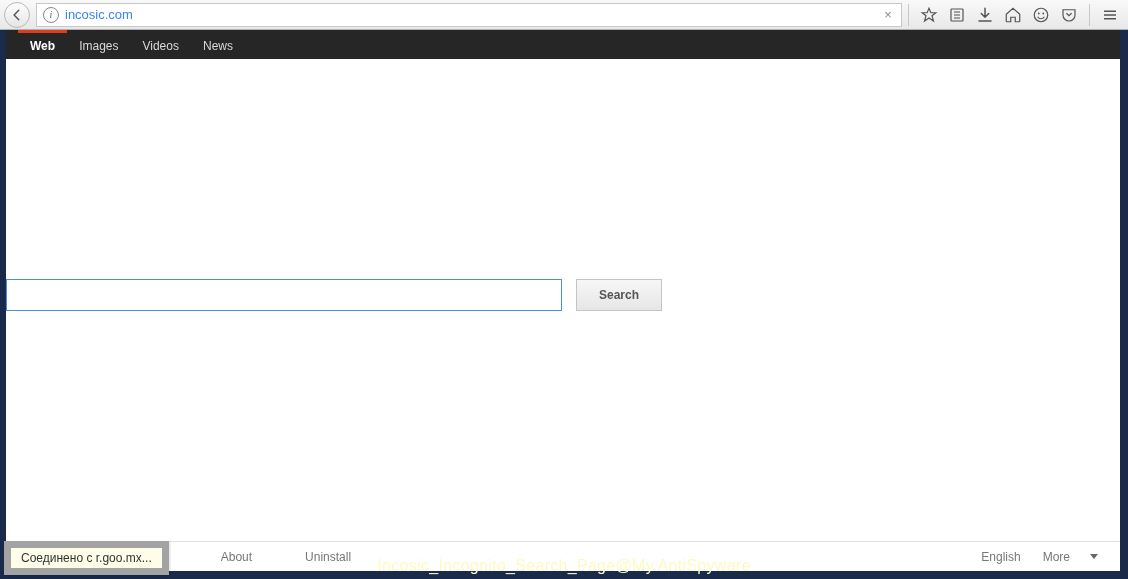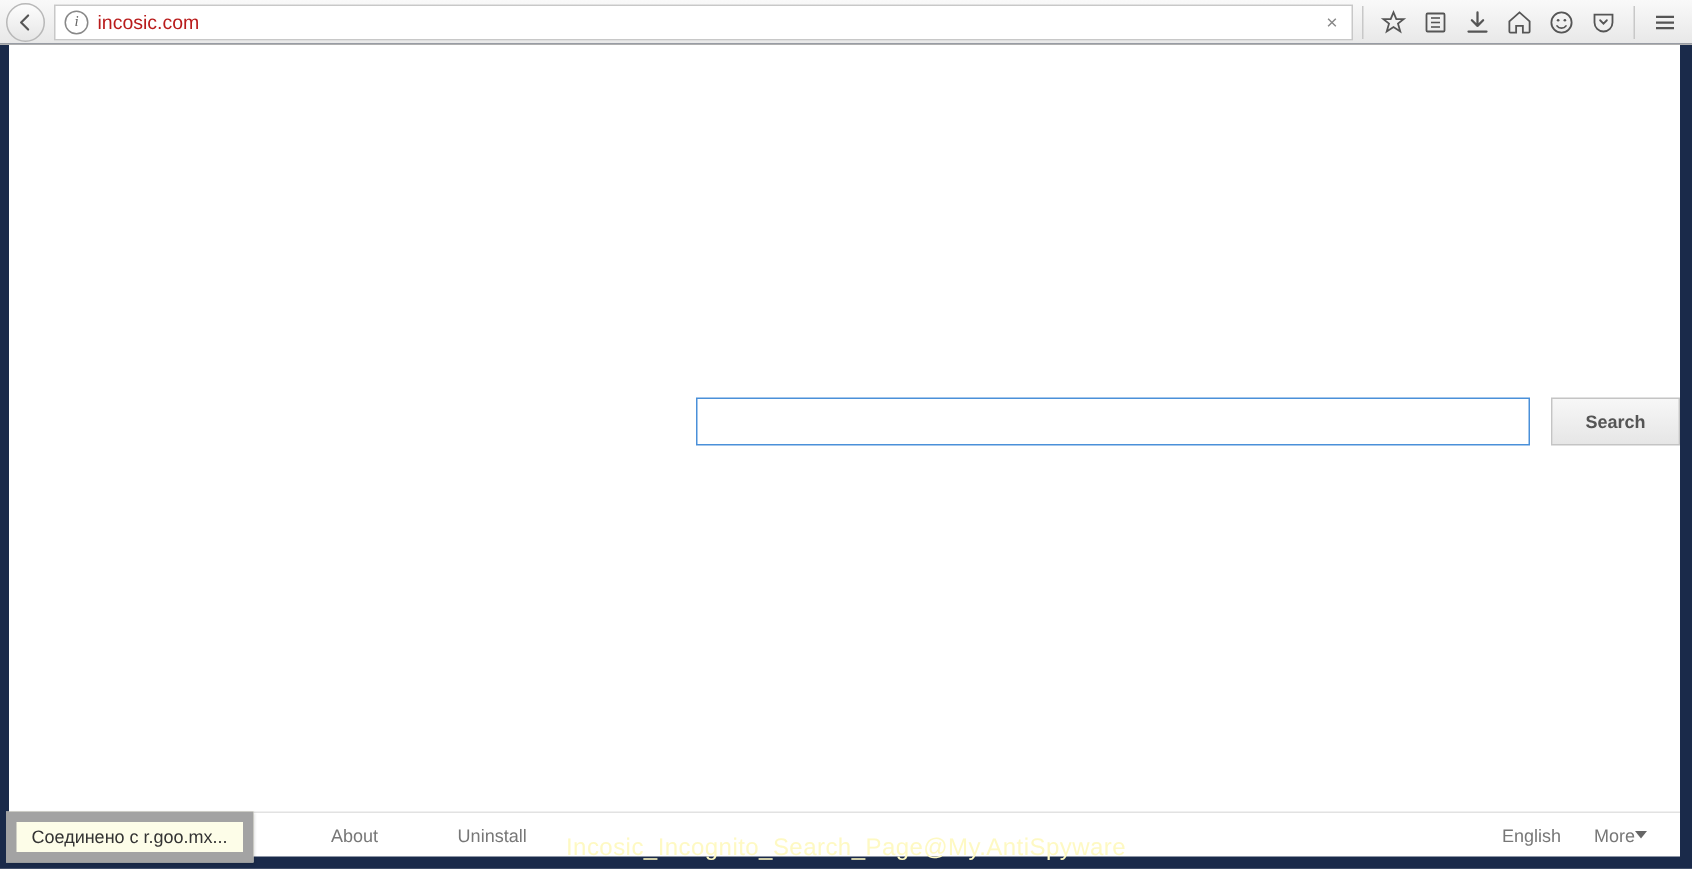--- a/index.html
+++ b/index.html
@@ -35,21 +35,21 @@
   height: 24px;
   background: #fff;
   border: 1px solid #c8c8c8;
   display: flex;
   align-items: center;
   padding: 0 4px;
   font-size: 13px;
   color: #555;
 }
 .url-bar .url-text { flex: 1; color: #555; }
-.url-bar .url-text .domain-dark { color: #b91c1c; }
+.url-bar .url-text .domain-dark { color: #3b82f6; }
 .url-clear {
   width: 18px; height: 18px; color: #888; font-size: 13px;
   display:flex; align-items:center; justify-content:center; cursor:pointer;
 }
 .toolbar-icons {
   display: flex; align-items: center; gap: 0;
 }
 .toolbar-sep { width:1px; height:22px; background:#c8c8c8; margin:0 6px; }
 .tb-icon {
   width: 28px; height: 26px;
@@ -89,21 +89,21 @@
   border-top: 3px solid transparent;
 }
 .topnav-item.active {
   color: #fff; font-weight: bold;
   border-top: 3px solid #e03c1a;
 }
 .main-area {
   flex: 1;
   display: flex;
   align-items: center;
-  justify-content: flex-end;
+  justify-content: flex-start;
 }
 .search-wrap {
   display: flex;
   align-items: center;
   gap: 14px;
   margin-top: -10px;
 }
 .search-input {
   width: 556px;
   height: 32px;
@@ -128,21 +128,21 @@
   display: flex;
   align-items: center;
   padding: 0 22px 0 28px;
   font-size: 12px;
   color: #777;
 }
 .footer-left { display: flex; gap: 53px; }
 .footer-left span { cursor: pointer; }
 .footer-spacer { flex: 1; }
 .footer-right { display: flex; gap: 22px; align-items:flex-end; }
-.footer-right .more { display:flex; align-items:center; gap:0; cursor:pointer;}
+.footer-right .more { display:flex; align-items:center; gap:20px; cursor:pointer;}
 .caret-down { width:0;height:0;border-left:4px solid transparent;border-right:4px solid transparent;border-top:5px solid #666; }
 
 .watermark {
   position: absolute;
   left: 50%; transform: translateX(-50%);
   bottom: 4px;
   font-size: 16px;
   color: #fef9c3;
   letter-spacing: 0.3px;
   pointer-events: none;
@@ -219,20 +219,26 @@
           <line x1="4" y1="12" x2="20" y2="12" stroke="#555" stroke-width="2"></line>
           <line x1="4" y1="17" x2="20" y2="17" stroke="#555" stroke-width="2"></line>
         </svg>
     </div>
   </div>
 </div>
 
 <div class="viewport">
   <div class="page">
 
+    <div class="topnav">
+      <div class="topnav-item active">Web</div>
+      <div class="topnav-item">Images</div>
+      <div class="topnav-item">Videos</div>
+      <div class="topnav-item">News</div>
+    </div>
 
     <div class="main-area">
       <div class="search-wrap">
         <input class="search-input" type="text" value="" style="">
         <button class="search-btn">Search</button>
       </div>
     </div>
 
     <div class="footer">
       <div class="footer-left">

